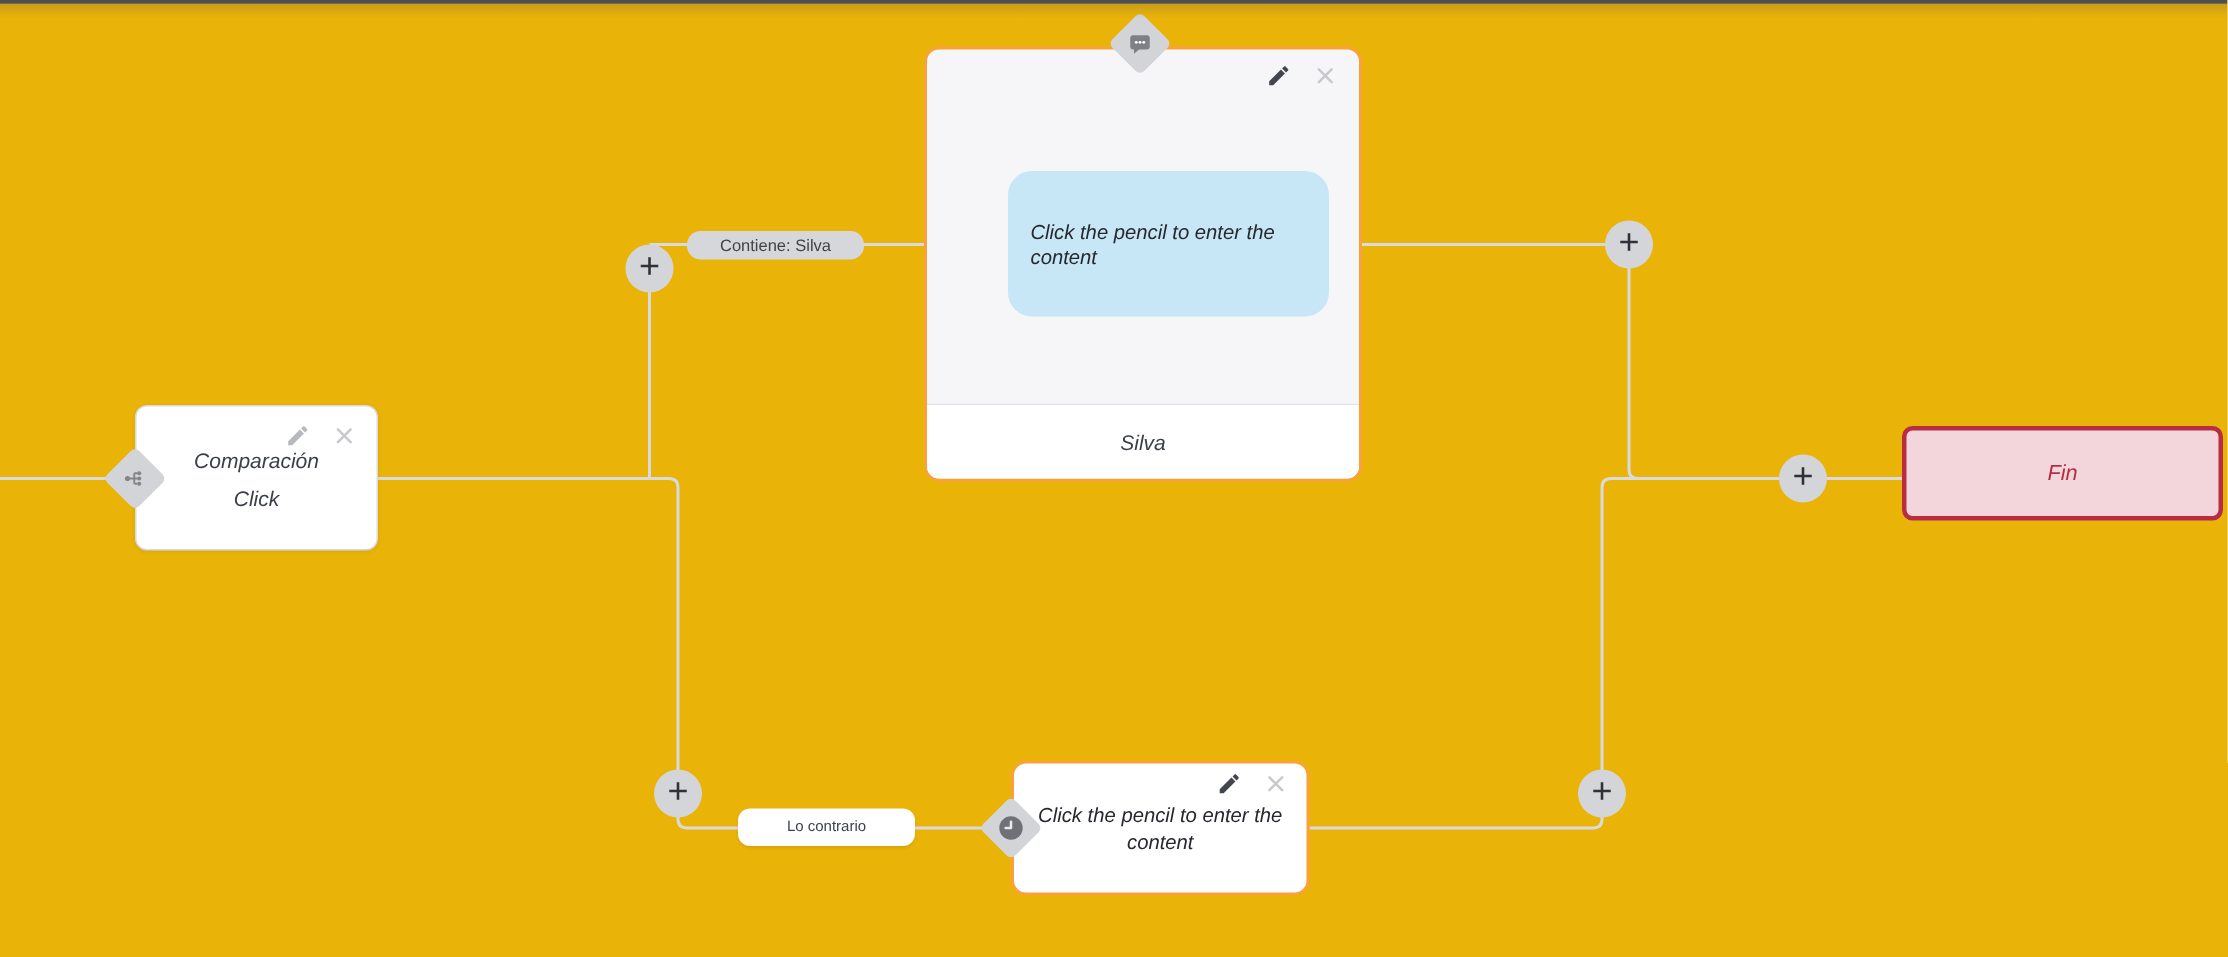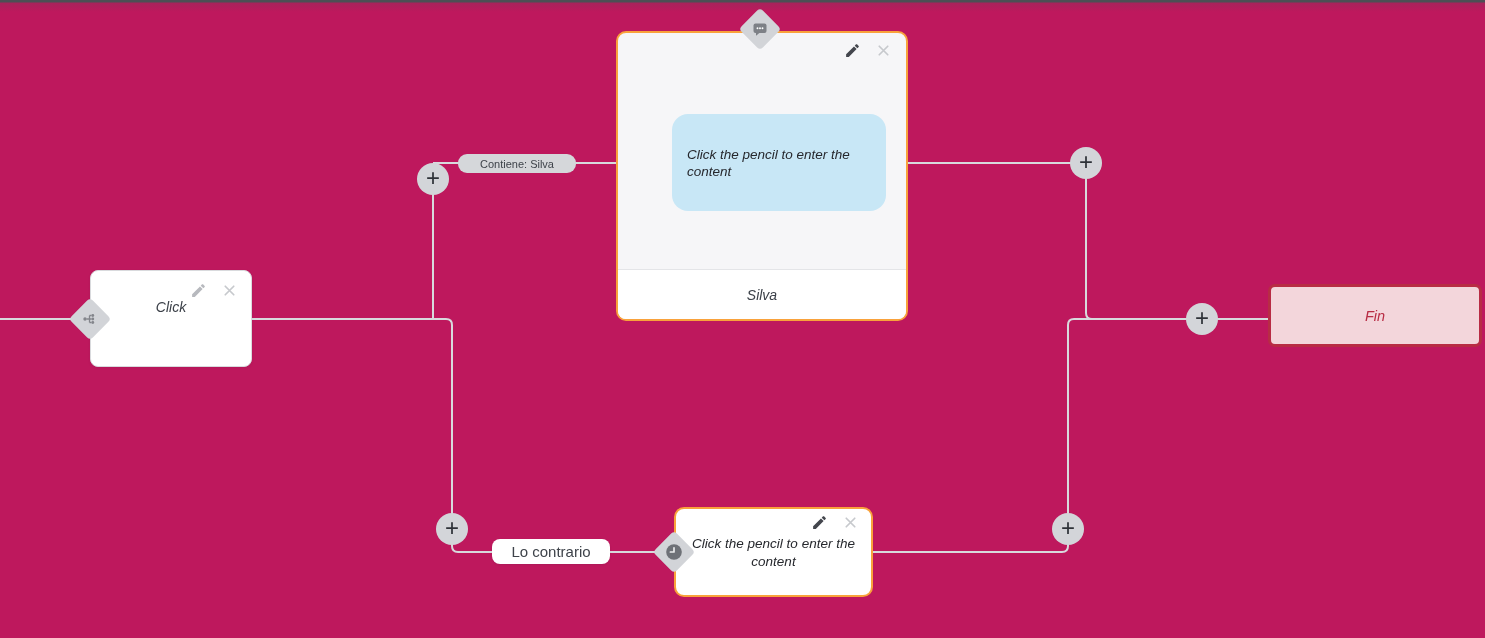--- a/index.html
+++ b/index.html
@@ -1,18 +1,18 @@
 <!DOCTYPE html>
 <html><head>
 <meta charset="utf-8">
 <style>
   html,body{margin:0;padding:0;}
   .canvas{
     position:relative; width:1485px; height:638px; overflow:hidden;
-    background:#be185d;
+    background:#eab308;
     font-family:"Liberation Sans", sans-serif;
     color:#3b4048;
   }
   .top-shadow{
     position:absolute; top:0; left:0; right:0; height:12px; z-index:5;
     background:linear-gradient(to bottom,#4c4f54 0px,#4c4f54 2px,rgba(76,79,84,0.20) 3px,rgba(76,79,84,0) 12px);
   }
   svg.edges{position:absolute; top:0; left:0; z-index:1;}
   svg.edges path{stroke:#d8dadd; stroke-width:2; fill:none;}
 
@@ -90,21 +90,21 @@
     display:flex; align-items:center; justify-content:center;
     font-size:11px; color:#3e434a; white-space:nowrap;
   }
   .pill-gray{
     left:458px; top:154px; width:118px; height:19px;
     background:#d5d7da; border-radius:9px;
   }
   .pill-white{
     left:492px; top:539px; width:118px; height:25px;
     background:#ffffff; border-radius:8px; box-shadow:0 1px 2px rgba(40,44,52,0.10);
-    font-size:15px;
+    font-size:10px;
   }
 </style>
 </head>
 <body>
 
 <div class="canvas">
 
   <div class="top-shadow"></div>
 
   <svg class="edges" width="1485" height="638">
@@ -133,20 +133,21 @@
           <path fill="currentColor" d="M17.66 3c-.25 0-.51.1-.7.29l-1.83 1.83 3.75 3.75 1.83-1.83c.39-.39.39-1.02 0-1.41l-2.34-2.34c-.2-.2-.45-.29-.71-.29zm-3.6 3.19L3 17.25V21h3.75L17.81 9.94l-3.75-3.75z"></path>
         </svg>
       </button>
       <button class="icon-btn x-light">
         <svg viewBox="0 0 24 24">
           <path d="M6 6 L18 18 M18 6 L6 18" stroke="currentColor" stroke-width="2.4" stroke-linecap="round" fill="none"></path>
         </svg>
       </button>
     </div>
     <div class="cond-text">
+      <div>Comparación</div>
       <div>Click</div>
     </div>
   </div>
   <div class="diamond" style="left:75px; top:304px;">
     <span class="d-icon">
       <svg width="16" height="16" viewBox="0 0 16 16">
         <circle cx="3" cy="8" r="1.7" fill="#83858b"></circle>
         <path d="M4.5 8 H7.5 M7.5 4.5 V11.5 M7.5 4.5 H9.5 M7.5 8 H9.5 M7.5 11.5 H9.5" stroke="#83858b" stroke-width="1.3" fill="none"></path>
         <circle cx="10.8" cy="4.5" r="1.4" fill="#83858b"></circle>
         <circle cx="10.8" cy="8" r="1.4" fill="#83858b"></circle>

